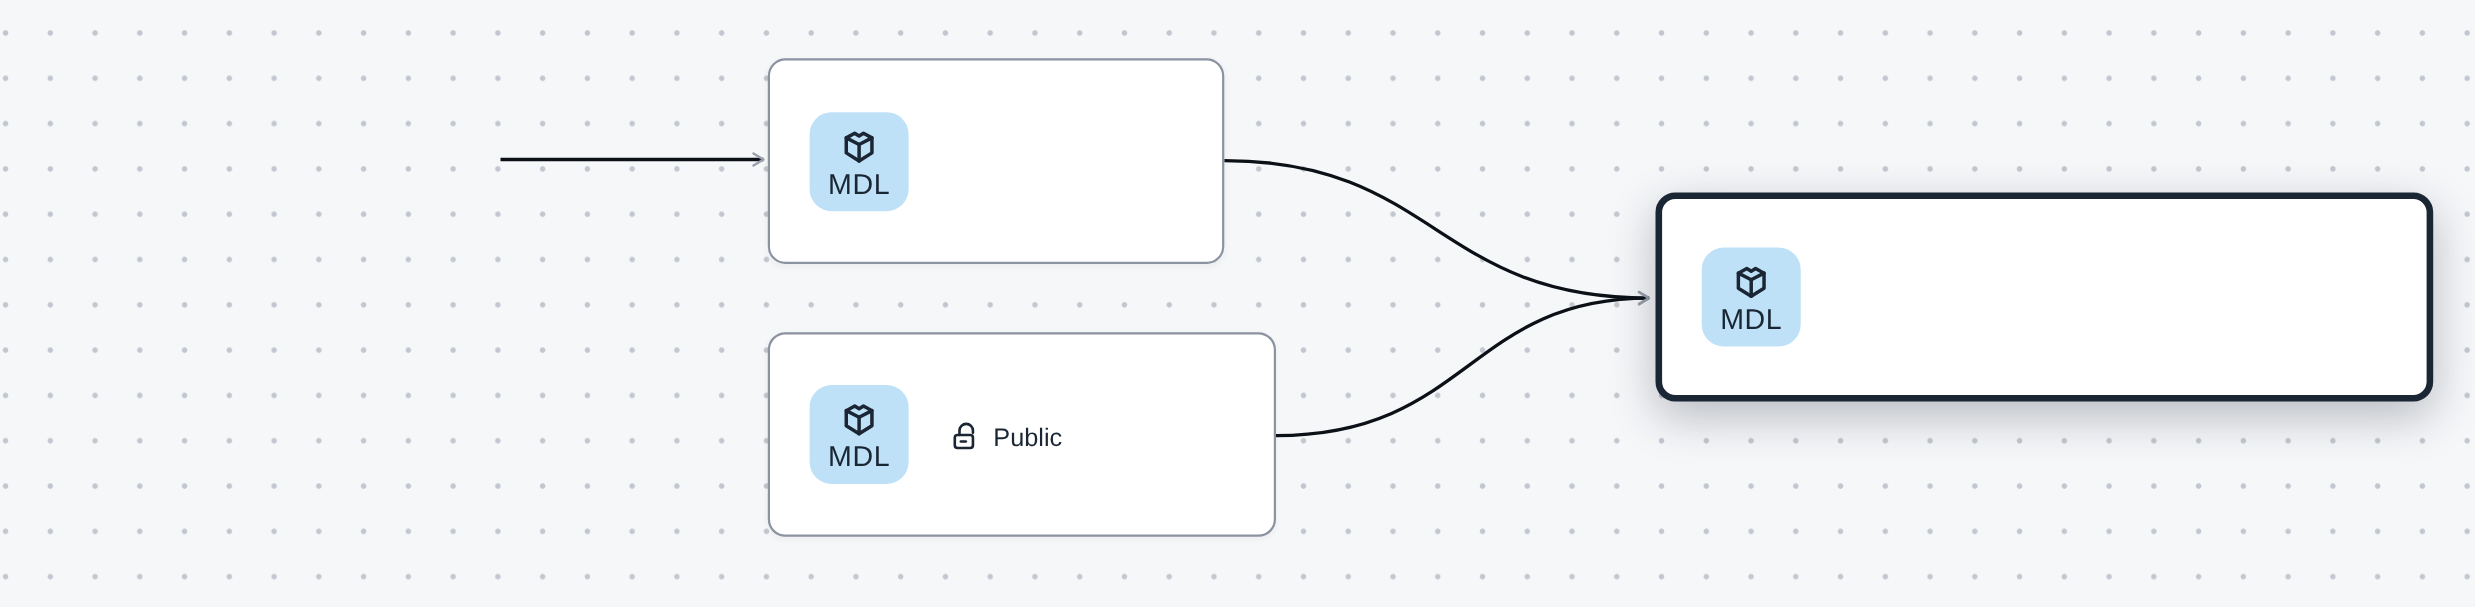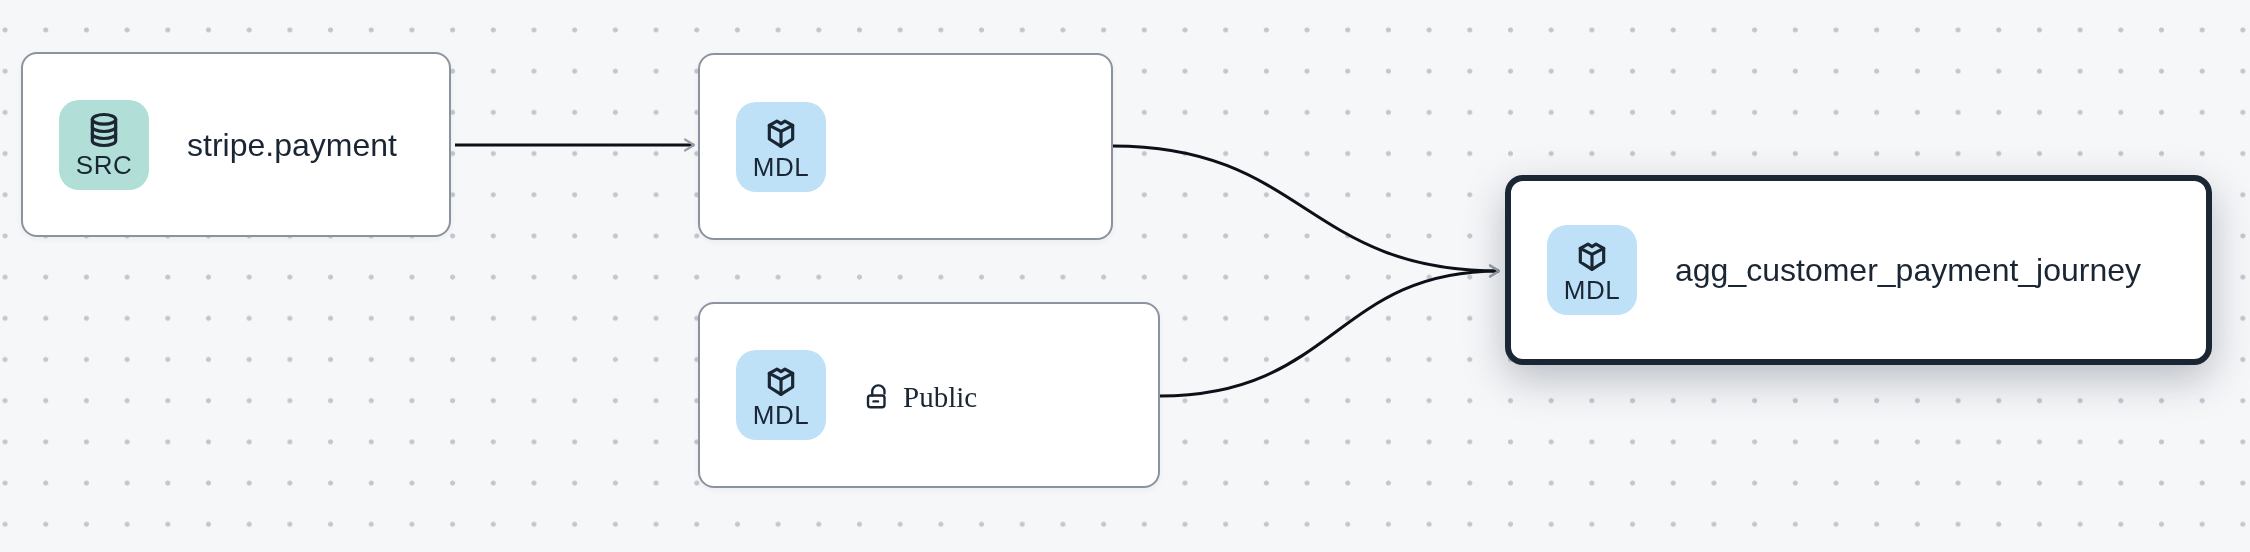--- a/index.html
+++ b/index.html
@@ -80,24 +80,23 @@
     line-height: 1.25;
   }
   .meta-row {
     display: flex;
     align-items: center;
     gap: 9px;
     margin-top: 4px;
   }
   .meta-row svg { width: 30px; height: 30px; display: block; }
   .meta-label {
-    font-size: 29px;
+    font-size: 23px;
     color: #1a2633;
     white-space: nowrap;
-    font-family: Liberation Serif, serif;
   }
   .icon-stroke {
     fill: none;
     stroke: #1a2633;
     stroke-width: 1.9;
     stroke-linecap: round;
     stroke-linejoin: round;
   }
 </style>
 </head>
@@ -109,36 +108,20 @@
     <defs>
       <marker id="arrowhead" markerUnits="userSpaceOnUse" markerWidth="16" markerHeight="16" viewBox="0 0 16 16" refX="13" refY="8" orient="auto">
         <path d="M4 2.5 L13 8 L4 13.5" fill="none" stroke-width="2.2" stroke-linecap="round" stroke-linejoin="round" style="stroke: rgb(153, 160, 171);"></path>
       </marker>
     </defs>
     <path class="edge-path" d="M455 145 L694 145" marker-end="url(#arrowhead)" style="stroke: rgb(12, 17, 24);"></path>
     <path class="edge-path" d="M1113 146 C1305 146 1305 271 1499 271" marker-end="url(#arrowhead)" style="stroke: rgb(12, 17, 24);"></path>
     <path class="edge-path" d="M1160 396 C1335 396 1335 271 1499 271" marker-end="url(#arrowhead)" style="stroke: rgb(12, 17, 24);"></path>
   </svg>
 
-  <div class="node" id="node-stripe-payment">
-    <div class="badge" style="background-color: rgb(178, 222, 216);">
-      <svg viewBox="0 0 24 24">
-        <g class="icon-stroke">
-          <ellipse cx="12" cy="5.6" rx="7" ry="2.9"></ellipse>
-          <path d="M5 5.6 V18.4 C5 20 8.13 21.3 12 21.3 S19 20 19 18.4 V5.6"></path>
-          <path d="M5 10 C5 11.6 8.13 12.9 12 12.9 S19 11.6 19 10"></path>
-          <path d="M5 14.2 C5 15.8 8.13 17.1 12 17.1 S19 15.8 19 14.2"></path>
-        </g>
-      </svg>
-      <span class="badge-label">SRC</span>
-    </div>
-    <div class="node-text">
-      <span class="node-title">stripe.payment</span>
-    </div>
-  </div>
 
   <div class="node" id="node-stg-payments">
     <div class="badge" style="background-color: rgb(190, 225, 248);">
       <svg viewBox="0 0 24 24">
         <g class="icon-stroke">
           <path d="M5 8 L9.6 5.5 L12 7 L14.4 5.5 L19 8 L19 16.2 L12 20.6 L5 16.2 Z"></path>
           <path d="M5 8 L12 11.6 L19 8"></path>
           <path d="M12 11.6 L12 20.6"></path>
         </g>
       </svg>
@@ -175,18 +158,15 @@
     <div class="badge" style="background-color: rgb(190, 225, 248);">
       <svg viewBox="0 0 24 24">
         <g class="icon-stroke">
           <path d="M5 8 L9.6 5.5 L12 7 L14.4 5.5 L19 8 L19 16.2 L12 20.6 L5 16.2 Z"></path>
           <path d="M5 8 L12 11.6 L19 8"></path>
           <path d="M12 11.6 L12 20.6"></path>
         </g>
       </svg>
       <span class="badge-label">MDL</span>
     </div>
-    <div class="node-text">
-      <span class="node-title">agg_customer_payment_journey</span>
-    </div>
   </div>
 
 </div>
 
 </body></html>

